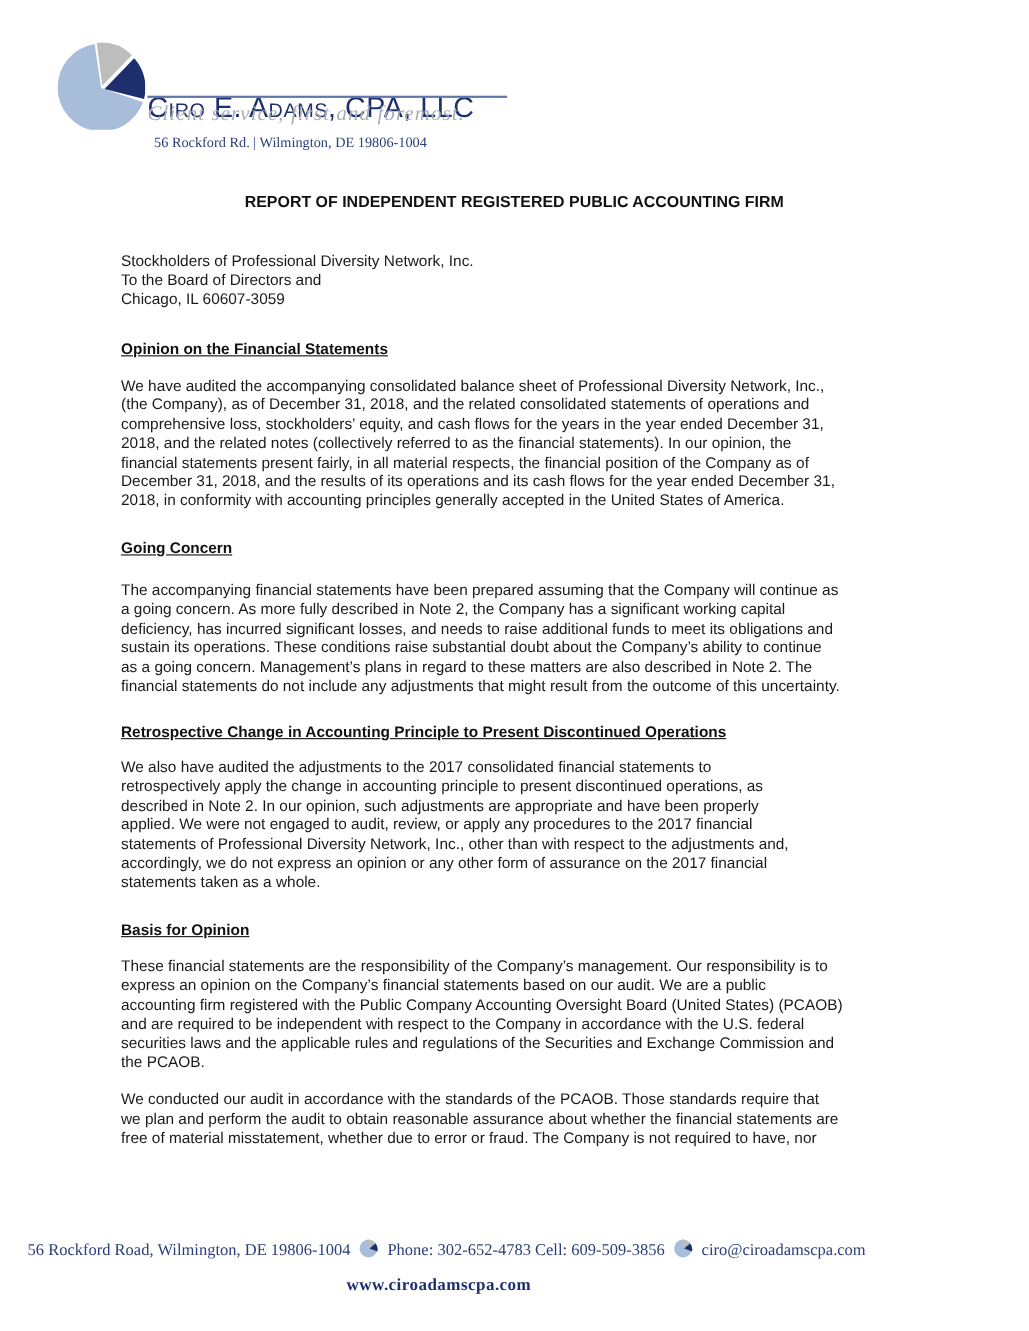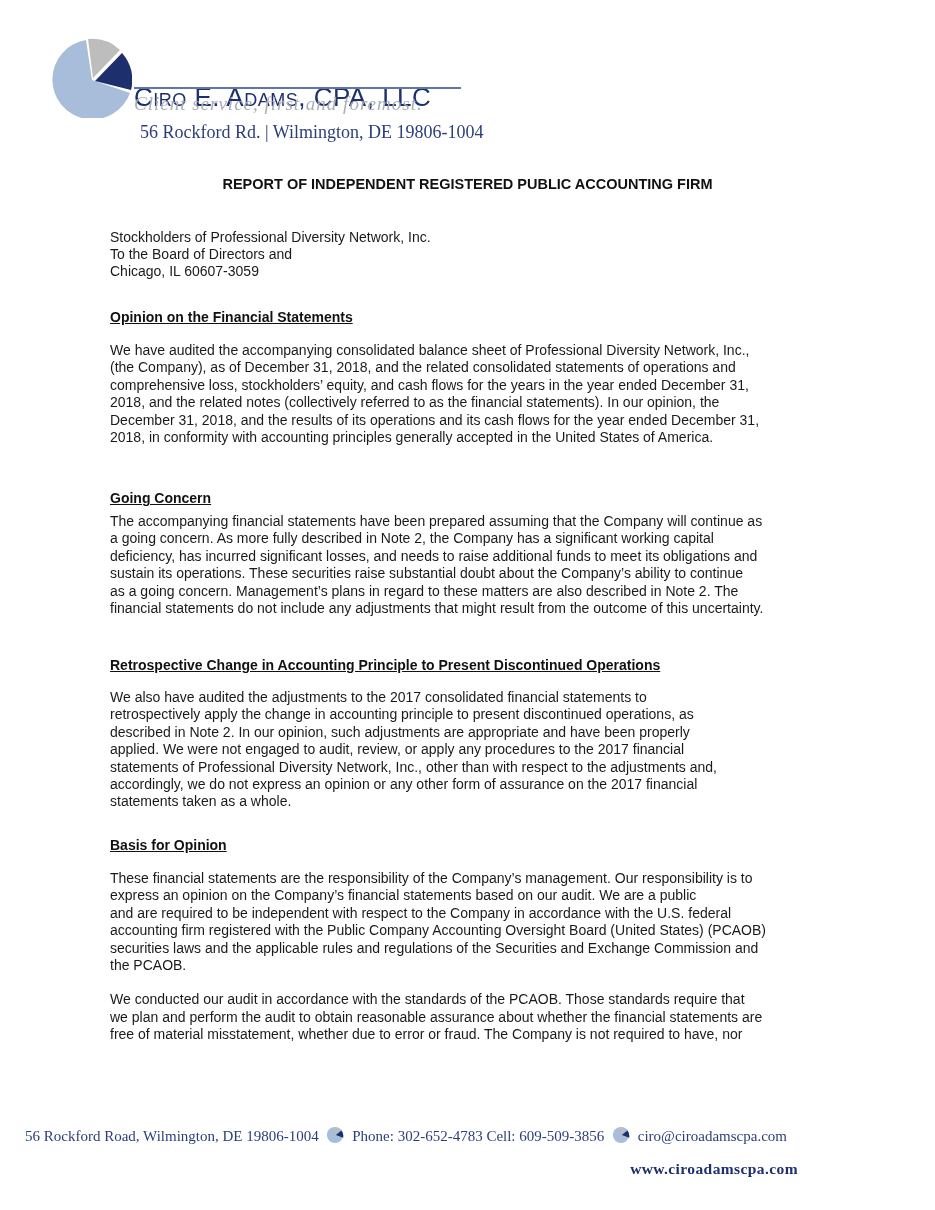--- a/index.html
+++ b/index.html
@@ -58,21 +58,21 @@
       font-size: 19px;
       color: #a9aeb6;
       letter-spacing: 1px;
       white-space: nowrap;
     }
     .header-address {
       position: absolute;
       left: 88px;
       top: 84px;
       font-family: "Liberation Serif", serif;
-      font-size: 18px;
+      font-size: 13px;
       color: #2c3e7a;
       white-space: nowrap;
     }
     .report-title {
       position: absolute;
       left: 0;
       top: 176px;
       width: 935px;
       text-align: center;
       font-weight: bold;
@@ -124,21 +124,21 @@
       width: 18px;
       height: 18px;
       vertical-align: -3px;
       margin: 0 4px;
     }
     .footer-web {
       position: absolute;
       left: 0;
       top: 1160px;
       width: 798px;
-      text-align: right;
+      text-align: center;
       font-family: "Liberation Serif", serif;
       font-weight: bold;
       font-size: 15.5px;
       color: #1e2f6e;
       letter-spacing: 0.4px;
     }
   </style>
 </head>
 <body>
 
@@ -165,32 +165,33 @@
   <div>Chicago, IL 60607-3059</div>
 </div>
 
 <div class="section" style="top:309px;">
   <h2>Opinion on the Financial Statements</h2>
   <p style="margin-top:16px;">
     <span class="line">We have audited the accompanying consolidated balance sheet of Professional Diversity Network, Inc.,</span>
     <span class="line">(the Company), as of December 31, 2018, and the related consolidated statements of operations and</span>
     <span class="line">comprehensive loss, stockholders’ equity, and cash flows for  the years in the year ended December 31,</span>
     <span class="line">2018, and the related notes (collectively referred to as the financial statements).  In our opinion, the</span>
+    <span class="line">financial statements present fairly, in all material respects, the financial position of the Company as of</span>
     <span class="line">December 31, 2018, and the results of its operations and its cash flows for the year ended December 31,</span>
     <span class="line">2018, in conformity with accounting principles generally accepted in the United States of America.</span>
   </p>
 </div>
 
 <div class="section" style="top:490px;">
   <h2>Going Concern</h2>
-  <p style="margin-top:6px;">
+  <p style="margin-top:21px;">
     <span class="line">The accompanying financial statements have been prepared assuming that the Company will continue as</span>
     <span class="line">a going concern.  As more fully described in Note 2, the Company has a significant working capital</span>
     <span class="line">deficiency, has incurred significant losses, and needs to raise additional funds to meet its obligations and</span>
-    <span class="line">sustain its operations.  These securities raise substantial doubt about the Company’s ability to continue</span>
+    <span class="line">sustain its operations.  These conditions raise substantial doubt about the Company’s ability to continue</span>
     <span class="line">as a going concern.  Management’s plans in regard to these matters are also described in Note 2.  The</span>
     <span class="line">financial statements do not include any adjustments that might result from the outcome of this uncertainty.</span>
   </p>
 </div>
 
 <div class="section" style="top:657px;">
   <h2>Retrospective Change in Accounting Principle to Present Discontinued Operations</h2>
   <p style="margin-top:15px;">
     <span class="line">We also have audited the adjustments to the 2017 consolidated financial statements to</span>
     <span class="line">retrospectively apply the change in accounting principle to present discontinued operations, as</span>
@@ -200,22 +201,22 @@
     <span class="line">accordingly, we do not express an opinion or any other form of assurance on the 2017 financial</span>
     <span class="line">statements taken as a whole.</span>
   </p>
 </div>
 
 <div class="section" style="top:837px;">
   <h2>Basis for Opinion</h2>
   <p style="margin-top:16px;">
     <span class="line">These financial statements are the responsibility of the Company’s management.  Our responsibility is to</span>
     <span class="line">express an opinion on the Company’s financial statements based on our audit.  We are a public</span>
+    <span class="line">accounting firm registered with the Public Company Accounting Oversight Board (United States) (PCAOB)</span>
     <span class="line">and are required to be independent with respect to the Company in accordance with the U.S. federal</span>
-    <span class="line">accounting firm registered with the Public Company Accounting Oversight Board (United States) (PCAOB)</span>
     <span class="line">securities laws and the applicable rules and regulations of the Securities and Exchange Commission and</span>
     <span class="line">the PCAOB.</span>
   </p>
   <p style="margin-top:17px;">
     <span class="line">We conducted our audit in accordance with the standards of the PCAOB.  Those standards require that</span>
     <span class="line">we plan and perform the audit to obtain reasonable assurance about whether the financial statements are</span>
     <span class="line">free of material misstatement, whether due to error or fraud.  The Company is not required to have, nor</span>
   </p>
 </div>
 

